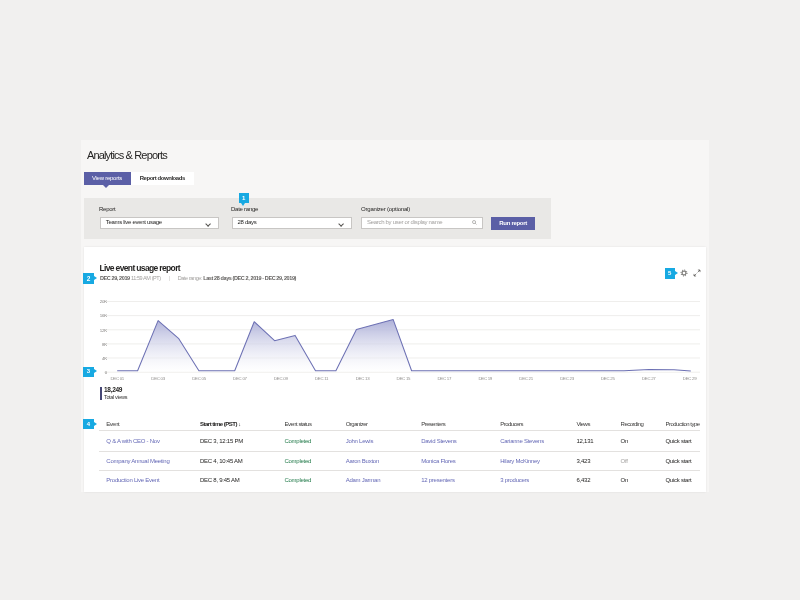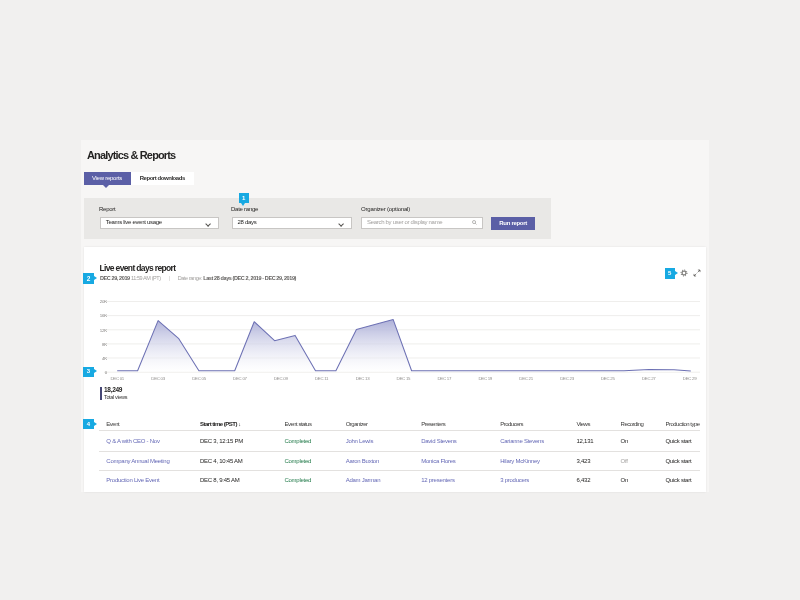--- a/index.html
+++ b/index.html
@@ -1,20 +1,20 @@
 <!DOCTYPE html>
 <html><head>
 <meta charset="utf-8">
 <style>
 * { margin:0; padding:0; box-sizing:border-box; }
 html,body { width:800px; height:600px; overflow:hidden; }
 body { font-family:"Liberation Sans", sans-serif; background:#f1f0ef; position:relative; }
 .abs { position:absolute; white-space:nowrap; }
 .panel { position:absolute; left:80.5px; top:140px; width:628.5px; height:351.7px; background:#f7f6f5; }
-h1 { position:absolute; left:87px; top:149px; font-size:11px; font-weight:bold; color:#252423; letter-spacing:-0.85px; white-space:nowrap; }
+h1 { position:absolute; left:87px; top:149px; font-size:11px; font-weight:normal; color:#252423; letter-spacing:-0.85px; white-space:nowrap; }
 .tab-active { position:absolute; left:83.5px; top:172px; width:47px; height:12.7px; background:#5b5fa6; color:#fff; font-size:6px; letter-spacing:-0.25px; text-align:center; line-height:12.7px; white-space:nowrap; }
 .tab-active:after { content:""; position:absolute; left:19px; top:12.6px; border-left:3.4px solid transparent; border-right:3.4px solid transparent; border-top:3.8px solid #5b5fa6; }
 .tab2 { position:absolute; left:130.5px; top:172px; width:63.5px; height:12.7px; background:#ffffff; color:#323130; font-size:6px; font-weight:bold; letter-spacing:-0.45px; text-align:center; line-height:12.7px; white-space:nowrap; }
 .formbar { position:absolute; left:84px; top:197.5px; width:467px; height:41.7px; background:#e9e8e6; }
 .flabel { position:absolute; font-size:6px; letter-spacing:-0.25px; color:#252423; top:205.5px; white-space:nowrap; }
 .sel { position:absolute; top:216.5px; height:12.5px; background:#fff; border:0.5px solid #c8c6c4; font-size:6px; letter-spacing:-0.3px; color:#252423; line-height:9.8px; padding-left:5px; white-space:nowrap; }
 .chev { position:absolute; top:3.5px; width:5px; height:5px; }
 .chev:before { content:""; position:absolute; left:0; top:0.5px; width:3.2px; height:3.2px; border-right:0.8px solid #54524f; border-bottom:0.8px solid #54524f; transform:rotate(45deg); }
 .runbtn { position:absolute; left:491px; top:216.8px; width:44.2px; height:13.2px; background:#5b5fa6; color:#fff; font-size:6px; letter-spacing:-0.3px; font-weight:bold; text-align:center; line-height:13.2px; }
 .badge { position:absolute; background:#17a9e2; color:#fff; font-size:6px; font-weight:bold; text-align:center; }
@@ -45,21 +45,21 @@
       <circle cx="4.1" cy="4.1" r="3.1" fill="none" stroke="#5a5856" stroke-width="0.85"></circle>
       <line x1="6.4" y1="6.4" x2="9" y2="9" stroke="#5a5856" stroke-width="0.85"></line>
     </svg>
 </div>
 <div class="runbtn">Run report</div>
 
 <div class="badge" style="left:238.5px; top:192.5px; width:10.5px; height:10px; line-height:10px;">1</div>
 <div class="abs" style="left:241px; top:202.5px; border-left:2.6px solid transparent; border-right:2.6px solid transparent; border-top:3px solid #17a9e2;"></div>
 
 <div class="card"></div>
-<div class="ctitle">Live event days report</div>
+<div class="ctitle">Live event usage report</div>
 <div class="dline"><b>DEC 29, 2019</b> 11:59 AM (PT)<span style="margin:0 8px; color:#c8c6c4;">|</span>Date range: <b>Last 28 days (DEC 2, 2019 - DEC 29, 2019)</b></div>
 
 <div class="badge" style="left:83px; top:273px; width:11px; height:11px; line-height:11px; font-size:6.5px;">2</div>
 <div class="abs" style="left:94px; top:275.8px; border-top:2.7px solid transparent; border-bottom:2.7px solid transparent; border-left:3px solid #17a9e2;"></div>
 
 <div class="badge" style="left:664.5px; top:268px; width:10.5px; height:10.5px; line-height:10.5px;">5</div>
 <div class="abs" style="left:675px; top:270.7px; border-top:2.7px solid transparent; border-bottom:2.7px solid transparent; border-left:3px solid #17a9e2;"></div>
 <svg style="position:absolute; left:680px; top:268.5px;" width="8" height="8" viewBox="0 0 16 16">
     <circle cx="8" cy="8" r="4" fill="none" stroke="#44423f" stroke-width="1.7"></circle>
     <circle cx="8" cy="8" r="6" fill="none" stroke="#44423f" stroke-width="1.6" stroke-dasharray="2.1 2.6"></circle>

